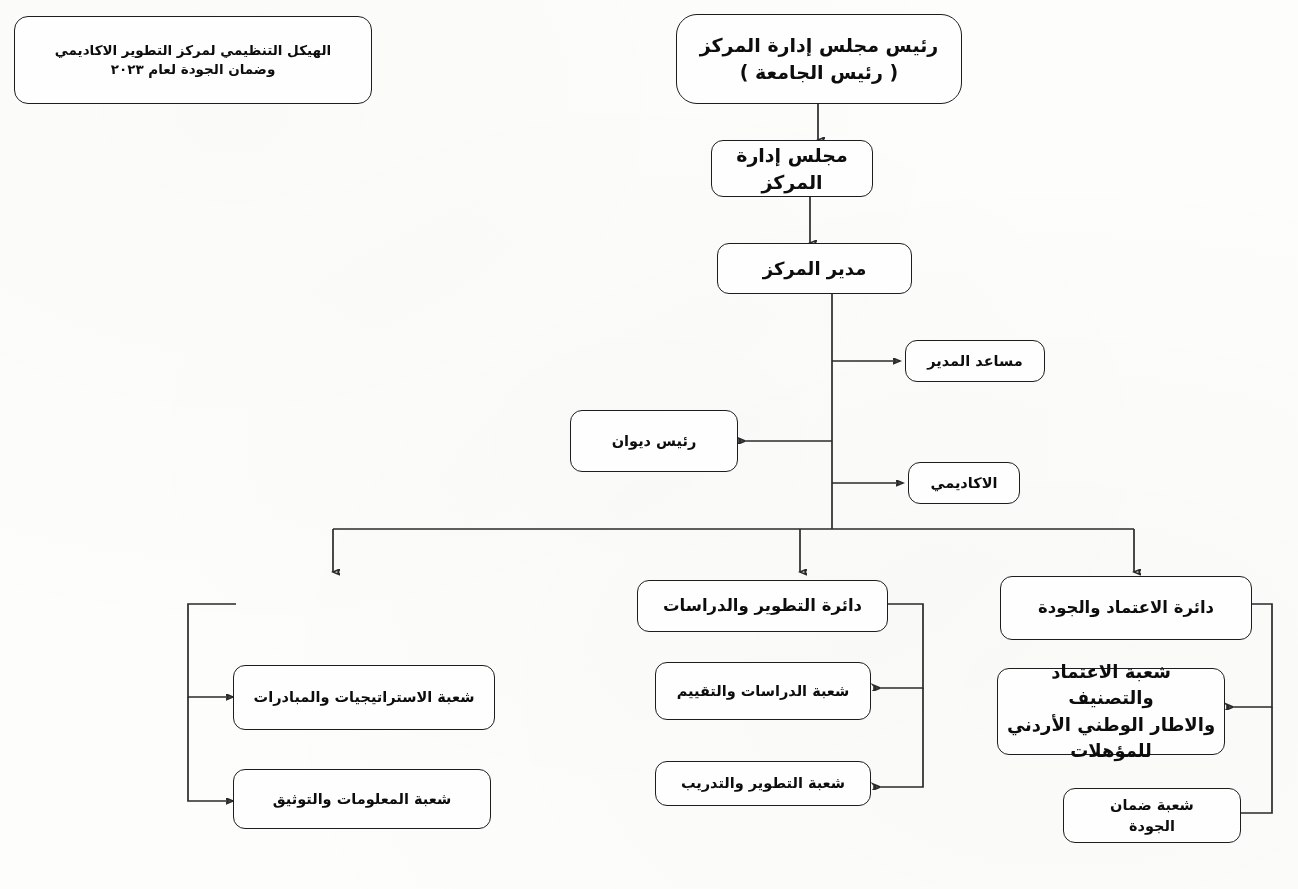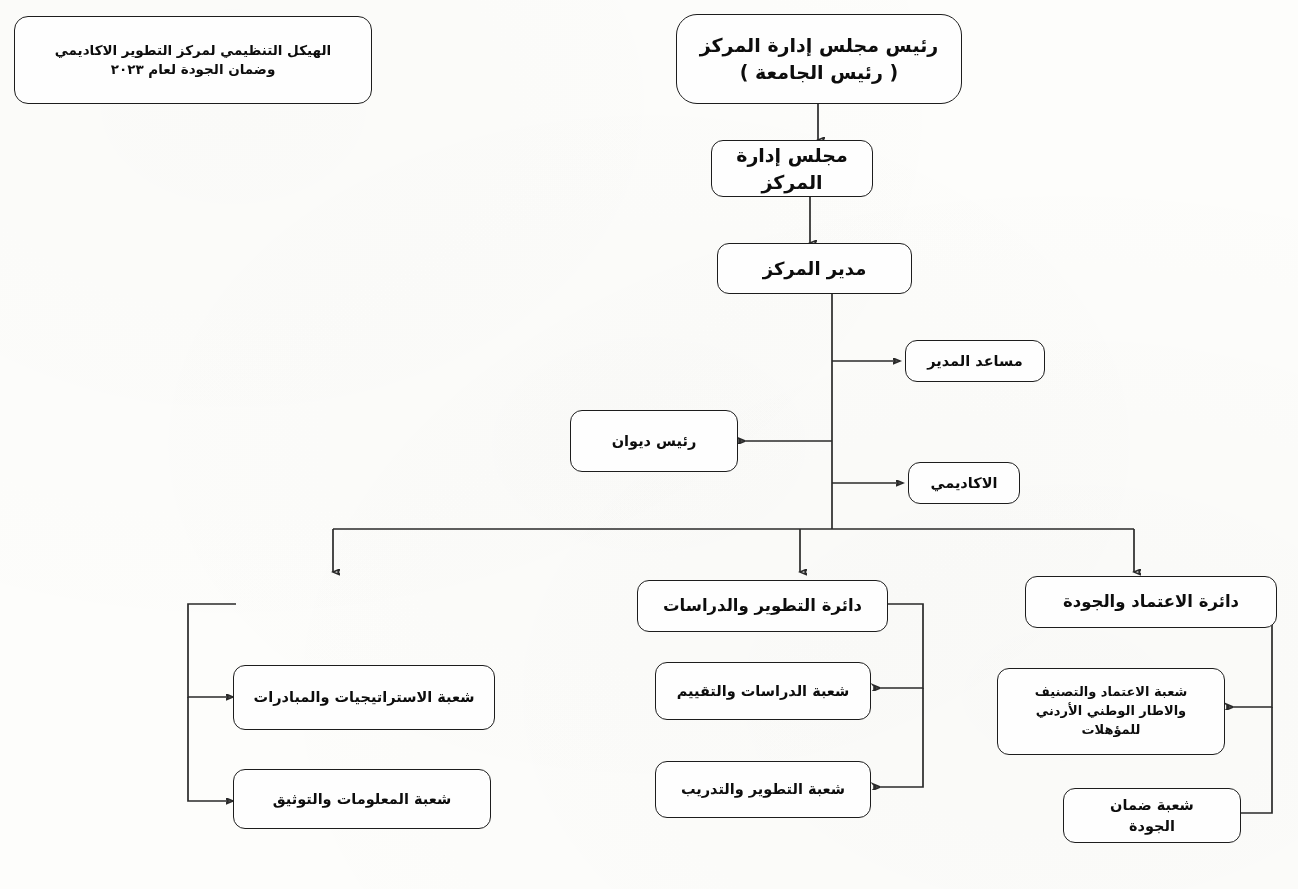--- a/index.html
+++ b/index.html
@@ -55,21 +55,21 @@
     font-size: 13.5px;
     letter-spacing: 0.1px;
     border-radius: 14px;
   }
   .lvl1 { font-size: 19px; }
   .lvl2 { font-size: 19px; }
   .lvl3 { font-size: 18px; }
   .staff { font-size: 14.5px; }
   .dept  { font-size: 16.5px; }
   .unit  { font-size: 14.5px; }
-  .unit-multi { font-size: 13px; line-height: 1.45; }
+  .unit-multi { font-size: 18px; line-height: 1.45; }
 
   svg#wires {
     position: absolute;
     left: 0;
     top: 0;
     width: 1298px;
     height: 889px;
     z-index: 1;
     pointer-events: none;
   }
@@ -156,37 +156,37 @@
 
   <div class="node staff" style="left:908px; top:462px; width:112px; height:42px;">
     <span>الاكاديمي</span>
   </div>
 
 
   <div class="node dept" style="left:637px; top:580px; width:251px; height:52px;">
     <span>دائرة التطوير والدراسات</span>
   </div>
 
-  <div class="node dept" style="left:1025px; top:576px; width:252px; height:52px;">
+  <div class="node dept" style="left:1000px; top:576px; width:252px; height:64px;">
     <span>دائرة الاعتماد والجودة</span>
   </div>
 
   <div class="node unit" style="left:233px; top:665px; width:262px; height:65px;">
     <span>شعبة الاستراتيجيات والمبادرات</span>
   </div>
 
   <div class="node unit" style="left:655px; top:662px; width:216px; height:58px;">
     <span>شعبة الدراسات والتقييم</span>
   </div>
 
   <div class="node unit" style="left:233px; top:769px; width:258px; height:60px;">
     <span>شعبة المعلومات والتوثيق</span>
   </div>
 
-  <div class="node unit" style="left:655px; top:761px; width:216px; height:57px;">
+  <div class="node unit" style="left:655px; top:761px; width:216px; height:45px;">
     <span>شعبة التطوير والتدريب</span>
   </div>
 
   <div class="node unit-multi" style="left:997px; top:668px; width:228px; height:87px;">
     <span>
       <span>شعبة الاعتماد والتصنيف</span>
       <span>والاطار الوطني الأردني</span>
       <span>للمؤهلات</span>
     </span>
   </div>

